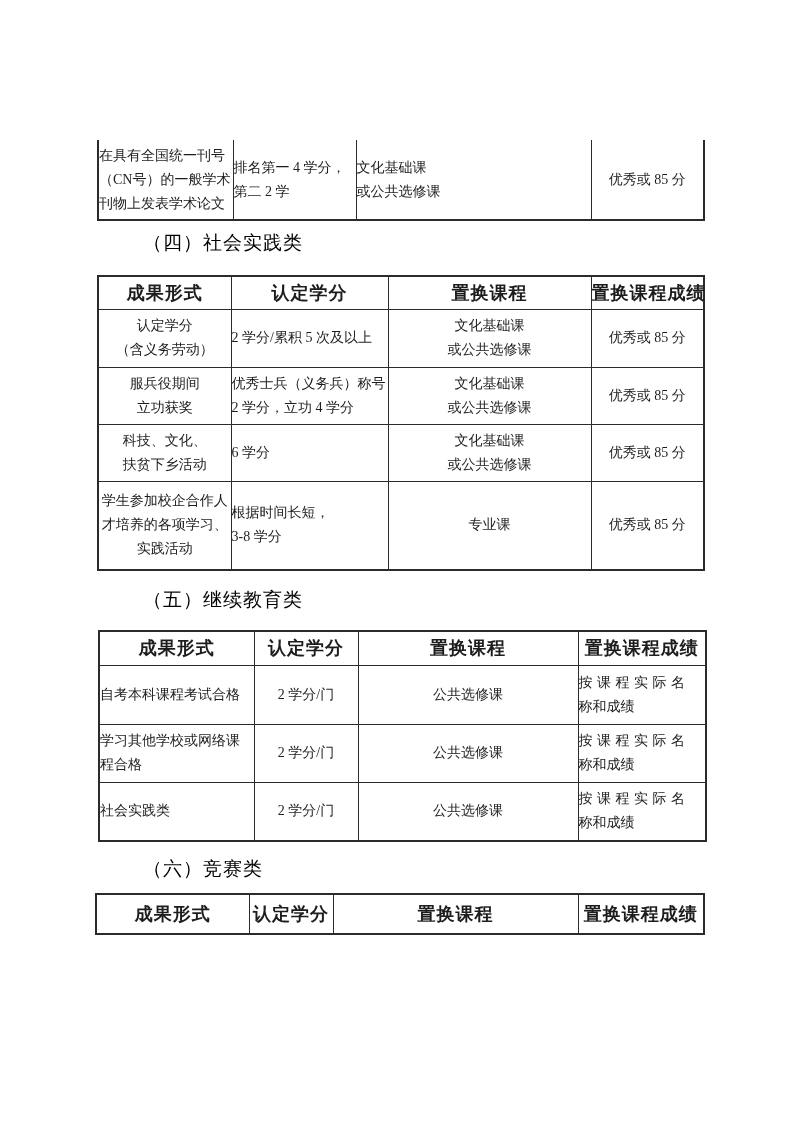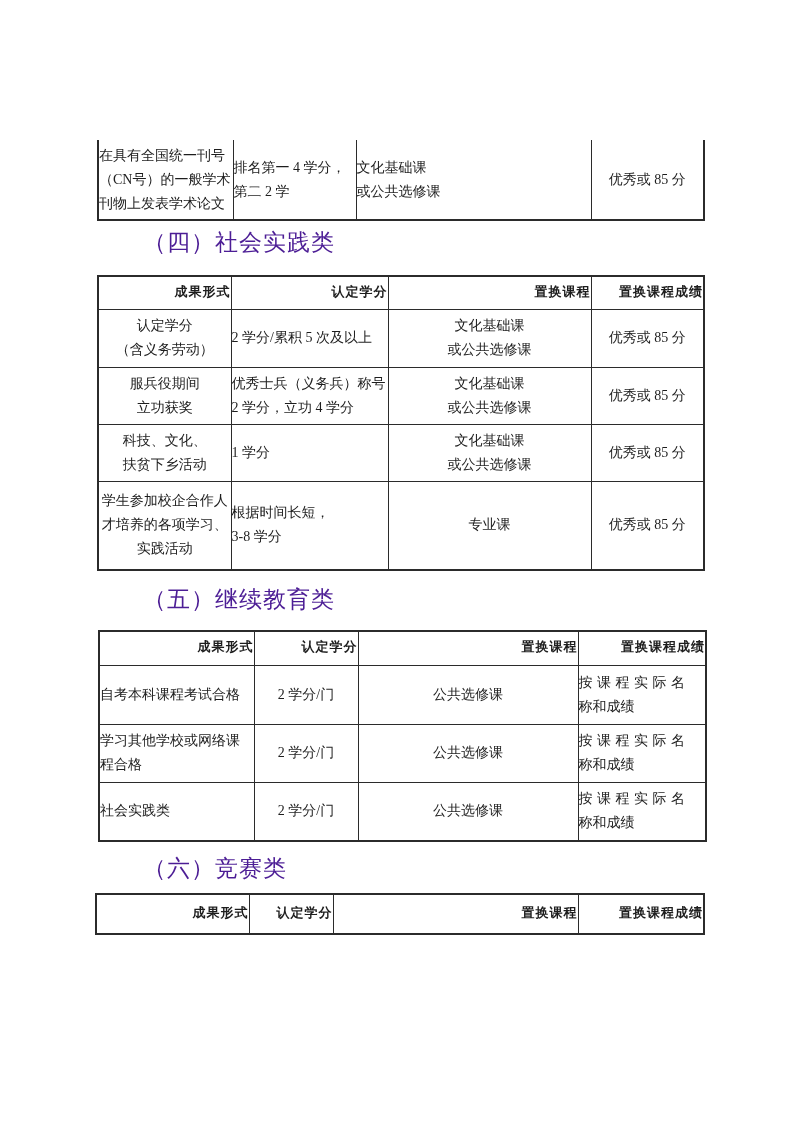--- a/index.html
+++ b/index.html
@@ -22,44 +22,44 @@
   table.tbl td, table.tbl th {
     border: 1px solid #2b2b2b;
     padding: 0;
     font-size: 14px;
     line-height: 24px;
     vertical-align: middle;
     white-space: pre;
     overflow: visible;
   }
   table.tbl th {
-    font-family: Liberation Mono, monospace;
+    font-family: Liberation Serif, serif;
     font-weight: bold;
-    font-size: 13px;
+    font-size: 18px;
     letter-spacing: 1px;
-    text-align: right;
+    text-align: center;
   }
   .ac { text-align: center; }
   .al { text-align: left; }
   .p3 { padding-left: 3px; }
   .p7 { padding-left: 7px; }
   .p8 { padding-left: 8px; }
   
   #t-frag { border-top: none; left: 97px; top: 140px; width: 606px; }
   #t-frag tr:first-child td { border-top: none; }
   #t-social { left: 97px; top: 275px; width: 606px; }
   #t-educhannel { left: 98px; top: 630px; width: 607px; }
   #t-compete { left: 95px; top: 893px; width: 608px; }
   .heading {
     position: absolute;
     left: 143px;
-    font-size: 23px;
+    font-size: 19px;
     line-height: 24px;
     letter-spacing: 1px;
-    color: #4c1d95;
+    color: #000000;
   }
   #h4 { top: 231px; }
   #h5 { top: 588px; text-align: center; }
   #h6 { top: 857px; }
   
   .jfl::first-line { letter-spacing: 4.5px; }
 </style>
 </head>
 <body>
 
@@ -115,21 +115,21 @@
 立功获奖</td>
         <td class="al p3">优秀士兵（义务兵）称号
 2 学分，立功 4 学分</td>
         <td class="ac">文化基础课
 或公共选修课</td>
         <td class="ac">优秀或 85 分</td>
       </tr>
       <tr style="height:57px">
         <td class="ac">科技、文化、
 扶贫下乡活动</td>
-        <td class="al p7">1 学分</td>
+        <td class="al p7">6 学分</td>
         <td class="ac">文化基础课
 或公共选修课</td>
         <td class="ac">优秀或 85 分</td>
       </tr>
       <tr style="height:89px">
         <td class="ac">学生参加校企合作人
 才培养的各项学习、
 实践活动</td>
         <td class="al p7">根据时间长短，
 3-8 学分</td>

